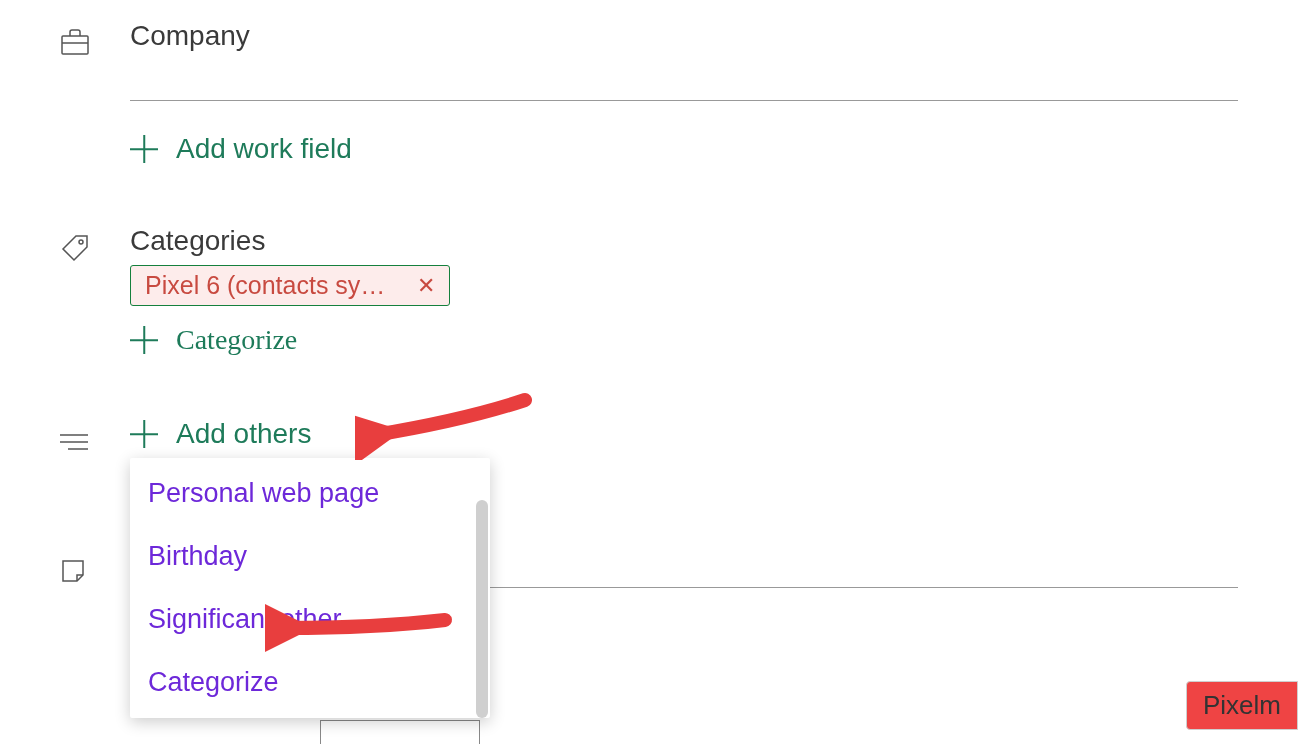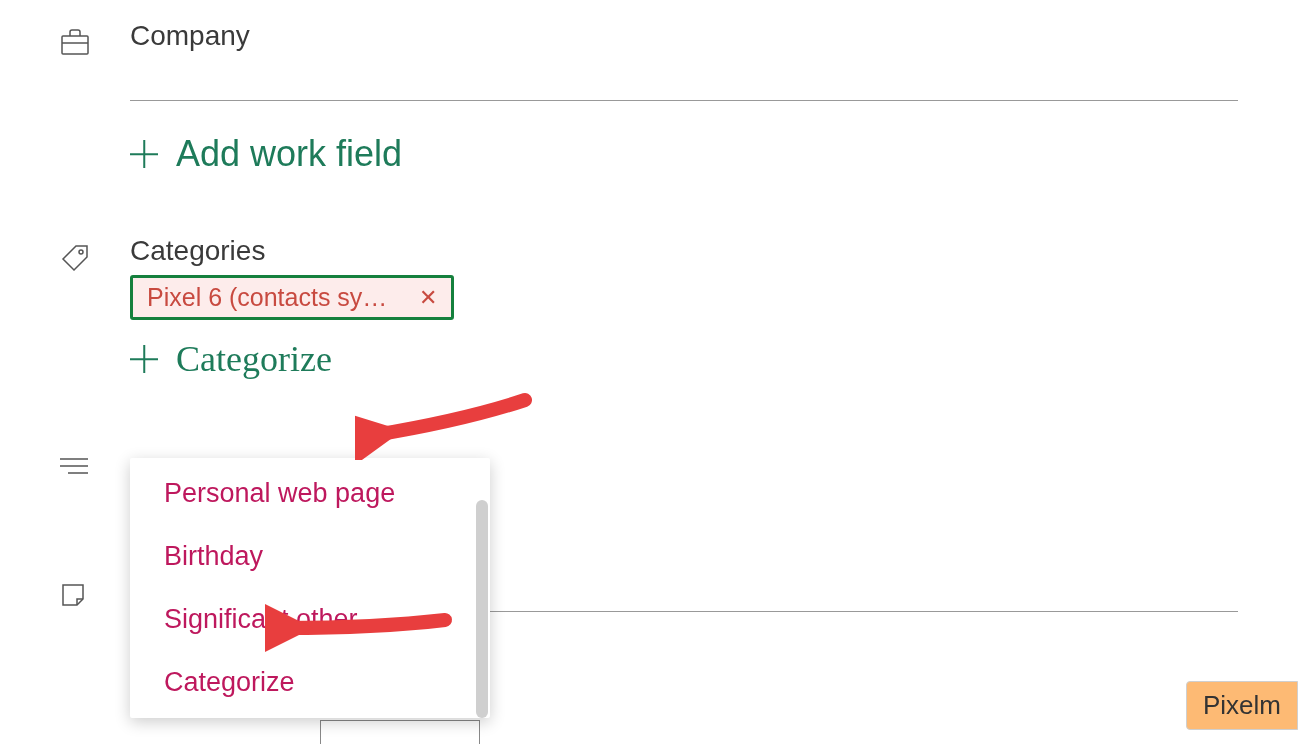--- a/index.html
+++ b/index.html
@@ -41,21 +41,21 @@
       border-bottom: 1px solid #999;
       font-size: 28px;
       padding: 8px 0;
       outline: none;
       background: transparent;
     }
     .add-link {
       display: flex;
       align-items: center;
       gap: 18px;
-      font-size: 36px;
+      font-size: 28px;
       color: #1e7b5a;
       cursor: pointer;
       margin-top: 32px;
     }
     .add-link .plus {
       width: 28px;
       height: 28px;
       position: relative;
     }
     .plus::before, .plus::after {
@@ -73,21 +73,21 @@
     .plus::after {
       top: 50%;
       left: 0;
       height: 1.5px;
       width: 100%;
       transform: translateY(-50%);
     }
     .category-chip {
       display: inline-flex;
       align-items: center;
-      border: 3px solid #15803d;
+      border: 1px solid #15803d;
       background: #fdeceb;
       border-radius: 3px;
       padding: 5px 14px;
       font-size: 25px;
       color: #c84a40;
       margin-top: 8px;
     }
     .category-chip .chip-label {
       max-width: 250px;
       overflow: hidden;
@@ -116,38 +116,37 @@
       right: 2px;
       top: 42px;
       width: 12px;
       height: 218px;
       background: #cfcfcf;
       border-radius: 6px;
     }
     .dropdown-item {
       padding: 16px 18px;
       font-size: 27px;
-      color: #be185d;
+      color: #6d28d9;
       cursor: pointer;
-      margin-left: 16px;
     }
     .notes-input-line {
       border-bottom: 1px solid #999;
       height: 40px;
       margin-top: -4px;
     }
     .arrow {
       position: absolute;
       z-index: 20;
     }
     .bottom-badge {
       position: absolute;
       right: 0;
       bottom: 18px;
-      background: #fdba74;
+      background: #ef4444;
       border: 1px solid #cfcfcf;
       border-radius: 4px 0 0 4px;
       padding: 8px 16px;
       font-size: 26px;
       color: #333;
     }
     .partial-box {
       position: absolute;
       left: 320px;
       top: 720px;
@@ -199,20 +198,26 @@
   </div>
 </div>
 
 <div class="row" style="margin-top: 62px;">
   <div class="icon-col" style="padding-top:14px;">
     <svg width="28" height="20" viewBox="0 0 28 20" fill="none" stroke="#555" stroke-width="1.5">
       <line x1="0" y1="3" x2="28" y2="3"></line>
       <line x1="0" y1="10" x2="28" y2="10"></line>
       <line x1="8" y1="17" x2="28" y2="17"></line>
     </svg>
+  </div>
+  <div class="content-col">
+    <div class="add-link" style="margin-top:0;">
+      <span class="plus"></span>
+      <span>Add others</span>
+    </div>
   </div>
 </div>
 
 <div class="dropdown">
   <div class="dropdown-item">Personal web page</div>
   <div class="dropdown-item">Birthday</div>
   <div class="dropdown-item">Significant other</div>
   <div class="dropdown-item">Categorize</div>
   <div class="dropdown-scroll"></div>
 </div>

